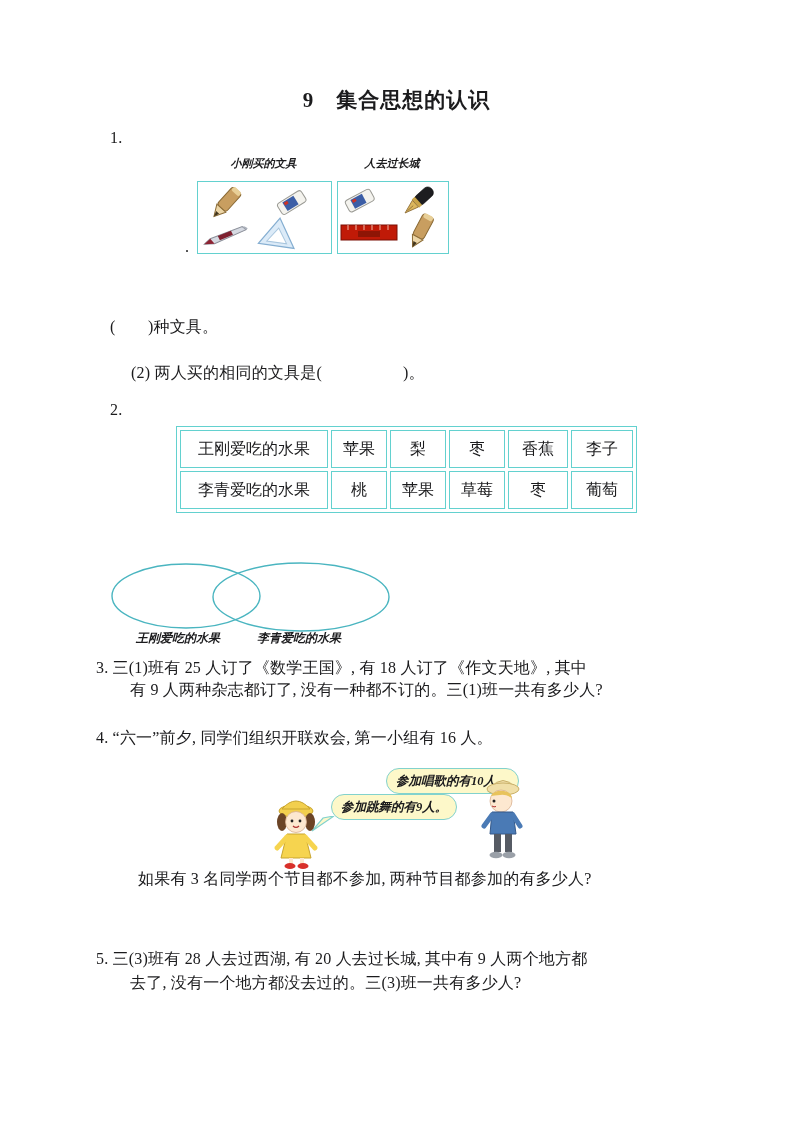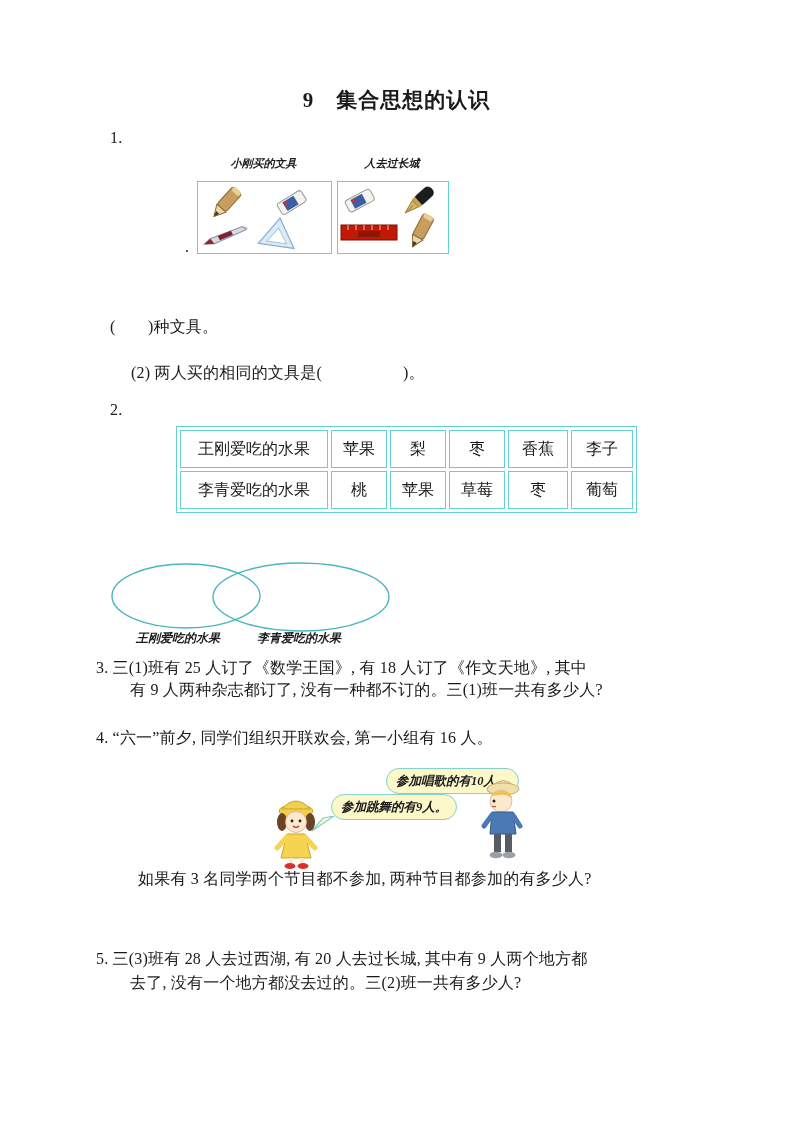--- a/index.html
+++ b/index.html
@@ -189,15 +189,15 @@
     <path d="M45 39 L52 50" stroke="#4a7ab5" stroke-width="5" stroke-linecap="round"></path>
     <rect x="26" y="58" width="7" height="18" fill="#565b64"></rect>
     <rect x="37" y="58" width="7" height="18" fill="#565b64"></rect>
     <ellipse cx="28" cy="79" rx="6.5" ry="3.2" fill="#9aa0a8"></ellipse>
     <ellipse cx="41" cy="79" rx="6.5" ry="3.2" fill="#9aa0a8"></ellipse>
   </svg>
 
   <span class="line" style="left:130px; top:869px;margin-left:8px;">如果有 3 名同学两个节目都不参加, 两种节目都参加的有多少人?</span>
 
   <span class="line" style="left:96px; top:949px;">5. 三(3)班有 28 人去过西湖, 有 20 人去过长城, 其中有 9 人两个地方都</span>
-  <span class="line" style="left:130px; top:973px;">去了, 没有一个地方都没去过的。三(2)班一共有多少人?</span>
+  <span class="line" style="left:130px; top:973px;">去了, 没有一个地方都没去过的。三(3)班一共有多少人?</span>
 
 </div>
 
 </body></html>

